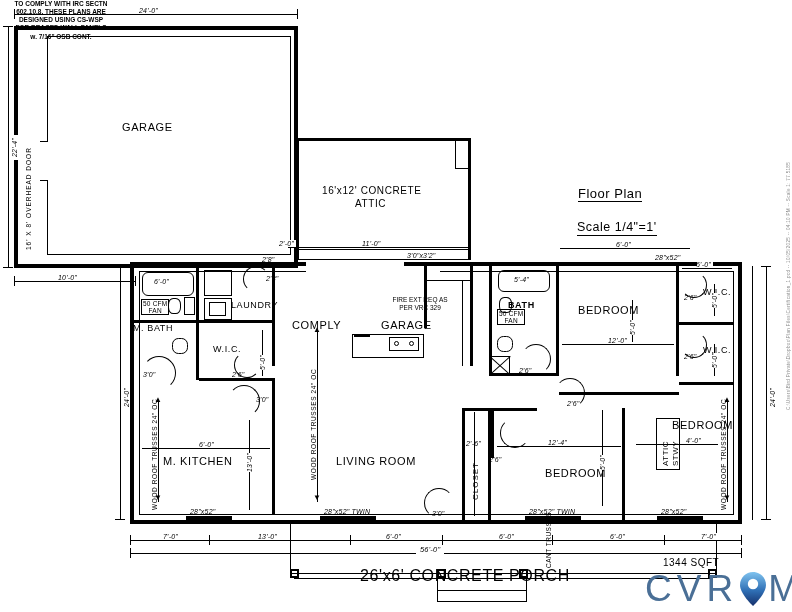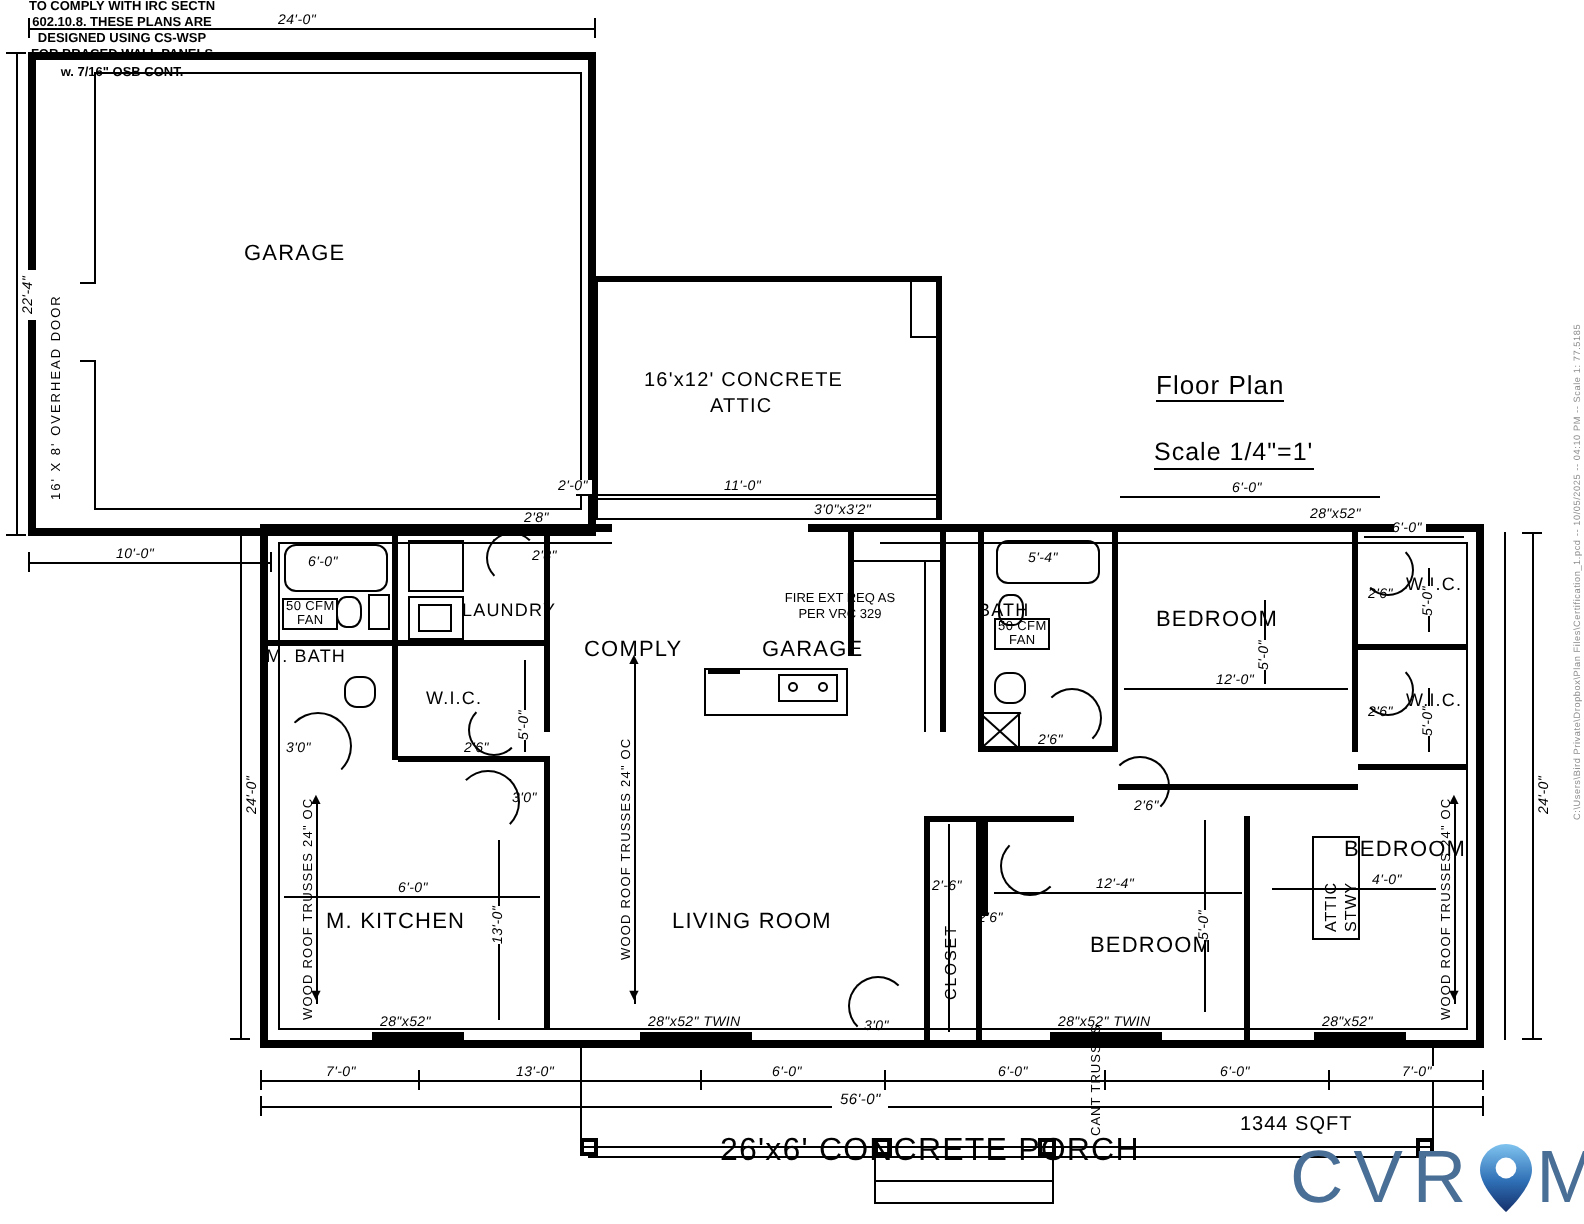--- a/index.html
+++ b/index.html
@@ -40,21 +40,21 @@
        border-left-color:transparent;border-top-color:transparent;box-sizing:border-box;}
   .arc3{position:absolute;border:1px solid #000;border-radius:50%;
        border-right-color:transparent;border-bottom-color:transparent;box-sizing:border-box;}
   .arc4{position:absolute;border:1px solid #000;border-radius:50%;
        border-left-color:transparent;border-bottom-color:transparent;box-sizing:border-box;}
 
   .circ{position:absolute;border:1px solid #000;border-radius:50%;box-sizing:border-box;}
   .oval{position:absolute;border:1.5px solid #000;border-radius:40%;box-sizing:border-box;}
 
   
-  #sqft{font-size:10px;letter-spacing:.5px;}
+  #sqft{font-size:10px;letter-spacing:.5px;margin-left:43px;}
   #logo{position:absolute;left:645px;top:568px;display:flex;align-items:center;
         font-size:37px;letter-spacing:5px;color:#4a6f96;
         font-family:"Liberation Sans",sans-serif;font-weight:300;}
   #logo .pin{position:relative;width:26px;height:34px;margin:0 2px;}
   .plotstamp{font-size:4.6px;color:#8d8d8d;letter-spacing:.3px;}
 </style>
 </head>
 <body>
 
 <div id="sheet">
@@ -200,21 +200,21 @@
   <div class="wall" style="left:489px;top:266px;width:3px;height:110px;"></div>
   <div class="wall" style="left:556px;top:266px;width:3px;height:58px;"></div>
   <div class="wall" style="left:489px;top:373px;width:70px;height:3px;"></div>
   <div class="rect" style="left:498px;top:270px;width:52px;height:22px;border-radius:6px;"></div>
   <div class="txt dim" style="left:512px;top:276px;background:#fff;padding:0 2px;">5'-4"</div>
   <div class="oval" style="left:499px;top:297px;width:13px;height:16px;"></div>
   <div class="txt tag" style="left:497px;top:309px;border:1px solid #000;padding:0 1px;line-height:1.1;text-align:center;">
      <span>50 CFM</span><br>
      <span>FAN</span>
   </div>
-  <div class="txt room sm" style="left:489px;top:301px;">BATH</div>
+  <div class="txt room sm" style="left:508px;top:301px;font-weight:bold;">BATH</div>
   <div class="oval" style="left:497px;top:336px;width:16px;height:16px;"></div>
   <div class="rect" style="left:490px;top:356px;width:20px;height:18px;"></div>
   <div class="ln" style="left:490px;top:356px;width:27px;height:1px;transform:rotate(42deg);transform-origin:0 0;"></div>
   <div class="ln" style="left:490px;top:374px;width:27px;height:1px;transform:rotate(-42deg);transform-origin:0 0;"></div>
   <div class="arc4" style="left:521px;top:344px;width:30px;height:30px;"></div>
   <div class="txt dim" style="left:519px;top:367px;">2'6"</div>
   <div class="arc4" style="left:555px;top:378px;width:30px;height:30px;"></div>
   <div class="txt dim" style="left:567px;top:400px;">2'6"</div>
 
   <div class="wall" style="left:556px;top:324px;width:3px;height:52px;"></div>

